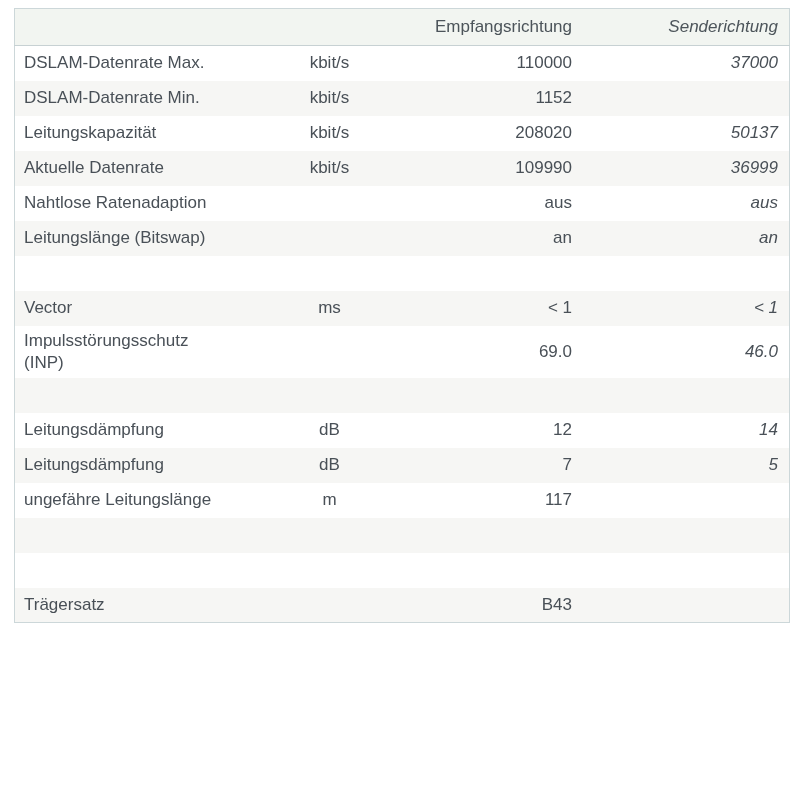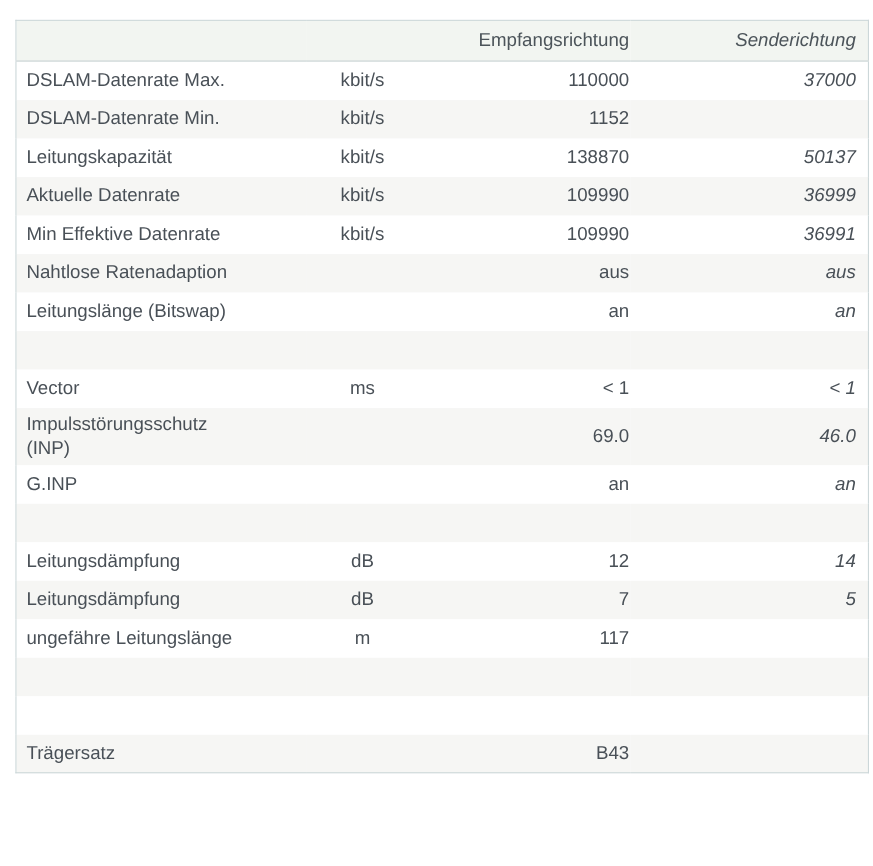--- a/index.html
+++ b/index.html
@@ -5,21 +5,21 @@
   html, body {
     margin: 0;
     padding: 0;
     background: #ffffff;
     font-family: "Liberation Sans", sans-serif;
   }
   .page {
     width: 794px;
     height: 787px;
     box-sizing: border-box;
-    padding: 18px 14px 0 14px;
+    padding: 8px 14px 0 14px;
     background: #ffffff;
   }
   table.dsl-table {
     width: 766px;
     border-collapse: collapse;
     border: 1px solid #ccd7d9;
     table-layout: fixed;
     font-size: 17px;
     color: #495057;
   }
@@ -69,37 +69,31 @@
   <tr>
     <td class="c-label">DSLAM-Datenrate Min.</td>
     <td class="c-unit">kbit/s</td>
     <td class="c-rx">1152</td>
     <td class="c-tx"></td>
   </tr>
 
   <tr>
     <td class="c-label">Leitungskapazität</td>
     <td class="c-unit">kbit/s</td>
-    <td class="c-rx">138870</td>
+    <td class="c-rx">208020</td>
     <td class="c-tx">50137</td>
   </tr>
 
   <tr>
     <td class="c-label">Aktuelle Datenrate</td>
     <td class="c-unit">kbit/s</td>
     <td class="c-rx">109990</td>
     <td class="c-tx">36999</td>
   </tr>
 
-  <tr>
-    <td class="c-label">Min Effektive Datenrate</td>
-    <td class="c-unit">kbit/s</td>
-    <td class="c-rx">109990</td>
-    <td class="c-tx">36991</td>
-  </tr>
 
   <tr>
     <td class="c-label">Nahtlose Ratenadaption</td>
     <td class="c-unit"></td>
     <td class="c-rx">aus</td>
     <td class="c-tx">aus</td>
   </tr>
 
   <tr>
     <td class="c-label">Leitungslänge (Bitswap)</td>
@@ -123,26 +117,20 @@
   </tr>
 
   <tr>
     <td class="c-label">Impulsstörungsschutz
 (INP)</td>
     <td class="c-unit"></td>
     <td class="c-rx">69.0</td>
     <td class="c-tx">46.0</td>
   </tr>
 
-  <tr>
-    <td class="c-label">G.INP</td>
-    <td class="c-unit"></td>
-    <td class="c-rx">an</td>
-    <td class="c-tx">an</td>
-  </tr>
 
   <tr>
     <td class="c-label"></td>
     <td class="c-unit"></td>
     <td class="c-rx"></td>
     <td class="c-tx"></td>
   </tr>
 
   <tr>
     <td class="c-label">Leitungsdämpfung</td>

